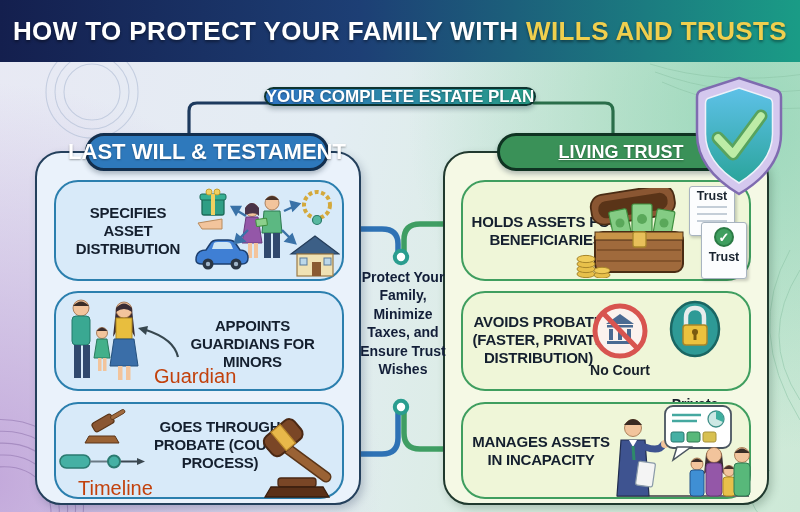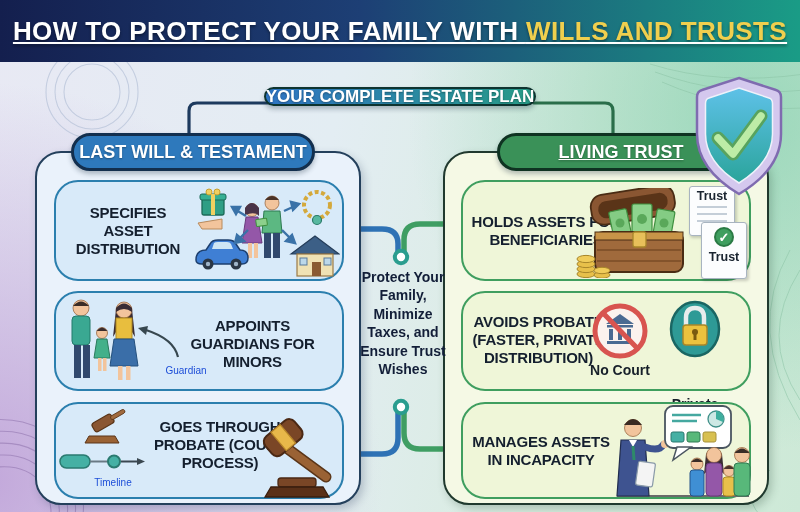--- a/index.html
+++ b/index.html
@@ -13,29 +13,29 @@
       radial-gradient(circle at -15px 480px, rgba(188,156,214,.85), transparent 42%),
       linear-gradient(100deg,#e8e9f4 0%, #e3edf3 40%, #d8ecdf 70%, #cde9d7 100%);
   }
   svg.decor { position:absolute; inset:0; z-index:0; pointer-events:none; }
   svg.connectors { position:absolute; inset:0; z-index:1; pointer-events:none; }
 
   .header { position:absolute; left:0; top:0; width:800px; height:62px; z-index:6;
     background:linear-gradient(90deg,#141f4e 0%, #1d3f75 45%, #1a9c86 100%);
     display:flex; align-items:center; justify-content:center; }
   .header h1 { font-size:26px; font-weight:bold; color:#ffffff; letter-spacing:.4px;
-    text-shadow:0 2px 3px rgba(0,0,0,.4); white-space:nowrap;text-decoration:underline; }
+    text-shadow:0 2px 3px rgba(0,0,0,.4); white-space:nowrap; }
   .header .hl { color:#f0cf4e; }
 
   .pill { position:absolute; display:flex; align-items:center; justify-content:center;
     color:#fff; font-weight:bold; border-radius:20px; text-shadow:0 1px 2px rgba(0,0,0,.35);
     box-shadow:0 3px 5px rgba(20,40,60,.3); white-space:nowrap; }
   .estate { left:264px; top:87px; width:272px; height:19px; font-size:17px; z-index:4;
     background:linear-gradient(90deg,#2f74c4,#279b86); border:2.5px solid #0e3430; }
-  .will-h  { left:71px;  top:133px; width:244px; height:38px; font-size:18px; z-index:3;
+  .will-h  { left:85px;  top:133px; width:244px; height:38px; font-size:22px; z-index:3;
     background:#2e79bc; border:3px solid #132f4e; }
   .trust-h { left:497px; top:133px; width:248px; height:38px; font-size:18px; z-index:3;
     background:#3a9158; border:3px solid #0f3322;text-decoration:underline; }
 
   .panel { position:absolute; top:151px; width:326px; height:354px; border-radius:26px; z-index:2; }
   .panel-will  { left:35px;  background:#eaf2fb; border:2.5px solid #24405c; box-shadow:3px 4px 8px rgba(40,60,90,.25); }
   .panel-trust { left:443px; background:#f5f9e5; border:2.5px solid #20392e; box-shadow:3px 4px 8px rgba(40,70,50,.25); }
 
   .card { position:absolute; width:290px; border-radius:24px; z-index:2; }
   .card-will  { left:54px;  background:#d8eaf9; border:2.5px solid #2b7fae; }
@@ -44,21 +44,21 @@
 
   .card-label { position:absolute; font-weight:bold; font-size:15px; letter-spacing:-.2px;
     color:#141f2e; text-align:center; line-height:1.2; }
   .lbl-l1 { left:8px; top:0; bottom:0; width:128px; display:flex; align-items:center; justify-content:center; }
   .lbl-l2 { left:115px; right:8px; top:24px; }
   .lbl-l3 { left:98px; top:14px; width:132px; }
   .lbl-r1 { left:8px; top:0; bottom:0; width:150px; display:flex; align-items:center; justify-content:center; }
   .lbl-r2 { left:8px; top:20px; width:135px; }
   .lbl-r3 { left:8px; top:0; bottom:0; width:140px; display:flex; align-items:center; justify-content:center; }
 
-  .anno { position:absolute; font-size:10px; color:#1d4ed8; }
+  .anno { position:absolute; font-size:20px; color:#c2410c; }
   .illus { position:absolute; }
 
   .center-msg { position:absolute; left:356px; top:268px; width:94px; z-index:2;
     text-align:center; font-weight:bold; font-size:14px; line-height:1.32; color:#121e38; }
 
   .badge { position:absolute; display:flex; flex-direction:column; align-items:center; gap:1px; }
   .badge-label { font-size:14px; font-weight:bold; color:#17202a; white-space:nowrap; }
 
   .doc { position:absolute; width:46px; background:#fcfdfe; border:1.3px solid #a8b4c0;
     border-radius:3px; box-shadow:1.5px 2px 3px rgba(0,0,0,.18); text-align:center; }

